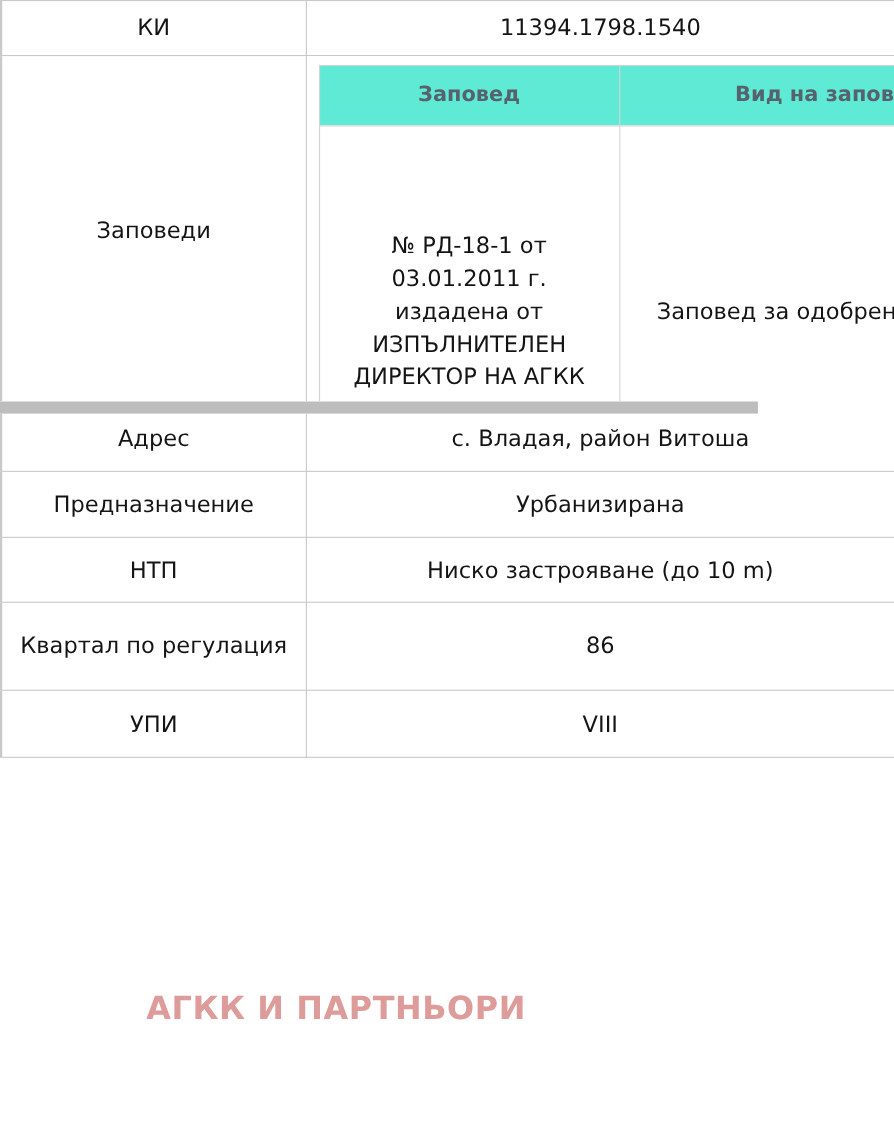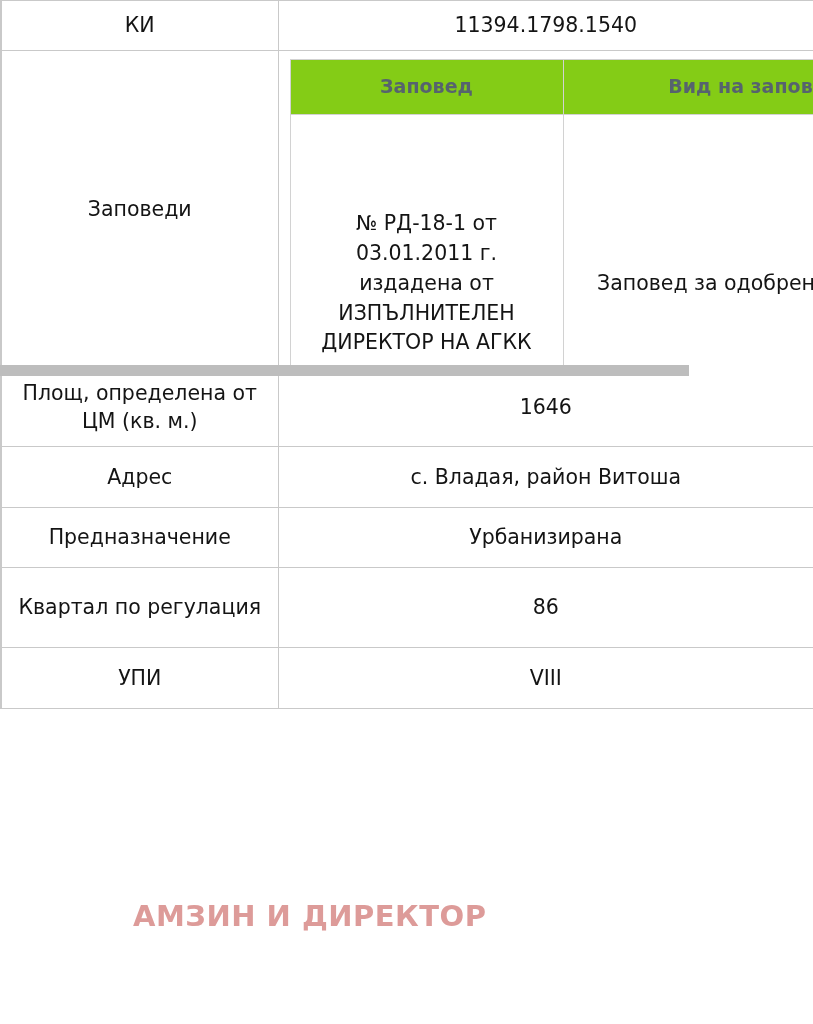--- a/index.html
+++ b/index.html
@@ -80,21 +80,21 @@
     border-collapse: collapse;
     table-layout: fixed;
     width: 680px;
     background: #ffffff;
   }
   .orders-table col.o1 { width: 273px; }
   .orders-table col.o2 { width: 407px; }
 
   .orders-table th {
     border: 1px solid #d2d2d2;
-    background: #84cc16;
+    background: #5eead4;
     color: #56636e;
     font-size: 19px;
     font-weight: bold;
     text-align: center;
     padding: 14px 8px 15px;
     line-height: 1.3;
   }
   .orders-table td {
     border: 1px solid #d2d2d2;
     background: #ffffff;
@@ -185,52 +185,52 @@
                 <tr>
                   <td>№ РД-18-1 от 03.01.2011 г. издадена от ИЗПЪЛНИТЕЛЕН ДИРЕКТОР НА АГКК</td>
                   <td>Заповед за одобрение на КККР</td>
                 </tr>
               </tbody>
             </table>
           </div>
         </td>
       </tr>
 
-      <tr class="r-area">
-        <td class="label">Площ, определена от ЦМ (кв. м.)</td>
-        <td class="value">1646</td>
-      </tr>
 
       <tr class="r-address">
         <td class="label">Адрес</td>
         <td class="value">с. Владая, район Витоша</td>
       </tr>
 
 
       <tr class="r-purpose">
         <td class="label">Предназначение</td>
         <td class="value">Урбанизирана</td>
       </tr>
 
 
+      <tr class="r-ntp">
+        <td class="label">НТП</td>
+        <td class="value">Ниско застрояване (до 10 m)</td>
+      </tr>
 
 
       <tr class="r-quarter">
         <td class="label">Квартал по регулация</td>
         <td class="value">86</td>
       </tr>
 
       <tr class="r-upi">
         <td class="label">УПИ</td>
         <td class="value">VIII</td>
       </tr>
 
     </tbody>
   </table>
 
   <div class="hscroll">
     <div class="hscroll-track"></div>
     <div class="hscroll-thumb"></div>
   </div>
 
-  <div class="watermark">АМЗИН И ДИРЕКТОР</div>
+  <div class="watermark">АГКК И ПАРТНЬОРИ</div>
 
 </div>
 
 </body></html>

